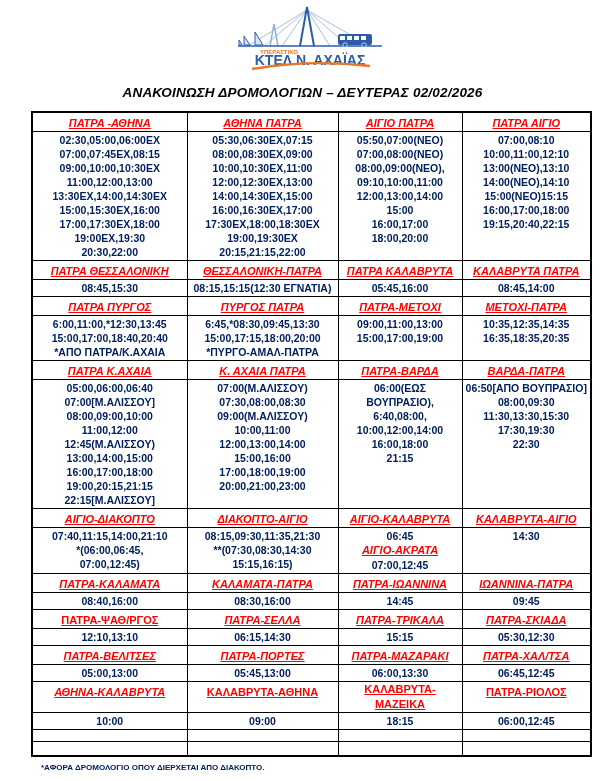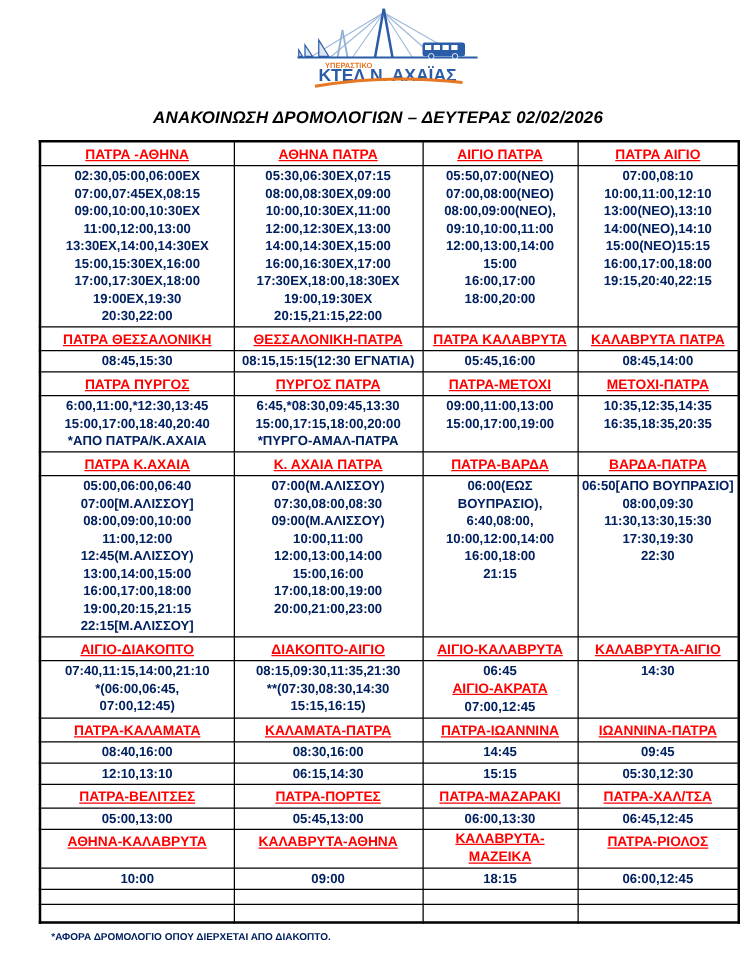--- a/index.html
+++ b/index.html
@@ -12,21 +12,21 @@
   
   .title{margin-top:9px;text-align:center;font-size:13.5px;font-weight:bold;font-style:italic;
          color:#000;letter-spacing:.2px;}
 
   
   table{border-collapse:collapse;table-layout:fixed;width:559px;margin:11px 0 0 31px;
         border:2px solid #000;}
   col.c1{width:155px;} col.c2{width:151px;} col.c3{width:124px;} col.c4{width:129px;}
   td{border:1px solid #000;vertical-align:top;text-align:center;padding:0;}
   .header-row td{height:16px;}
-  .route-title{color:#FF0000;font-weight:bold;text-decoration:underline;
+  .route-title{color:#FF0000;font-weight:bold;font-style:italic;text-decoration:underline;
                font-size:11px;line-height:15px;white-space:pre-line;display:inline-block;}
   .route-title.upright{font-style:normal;}
   .route-title.sub{display:block;}
   .times-cell{padding:1px 0;}
   .time-line{color:#002060;font-weight:bold;font-size:10.5px;line-height:14px;white-space:nowrap;}
   .empty-row-0 td{height:11px;}
   .empty-row-1 td{height:13px;}
 
   
   .footnotes{margin:6px 0 0 41px;}
@@ -271,20 +271,26 @@
           <td class="times-cell">
             <div class="time-line">08:30,16:00</div>
           </td>
           <td class="times-cell">
             <div class="time-line">14:45</div>
           </td>
           <td class="times-cell">
             <div class="time-line">09:45</div>
           </td>
         </tr>
+        <tr class="header-row">
+          <td><span class="route-title upright">ΠΑΤΡΑ-ΨΑΘ/ΡΓΟΣ</span></td>
+          <td><span class="route-title">ΠΑΤΡΑ-ΣΕΛΛΑ</span></td>
+          <td><span class="route-title">ΠΑΤΡΑ-ΤΡΙΚΑΛΑ</span></td>
+          <td><span class="route-title">ΠΑΤΡΑ-ΣΚΙΑΔΑ</span></td>
+        </tr>
         <tr class="body-row">
           <td class="times-cell">
             <div class="time-line">12:10,13:10</div>
           </td>
           <td class="times-cell">
             <div class="time-line">06:15,14:30</div>
           </td>
           <td class="times-cell">
             <div class="time-line">15:15</div>
           </td>

